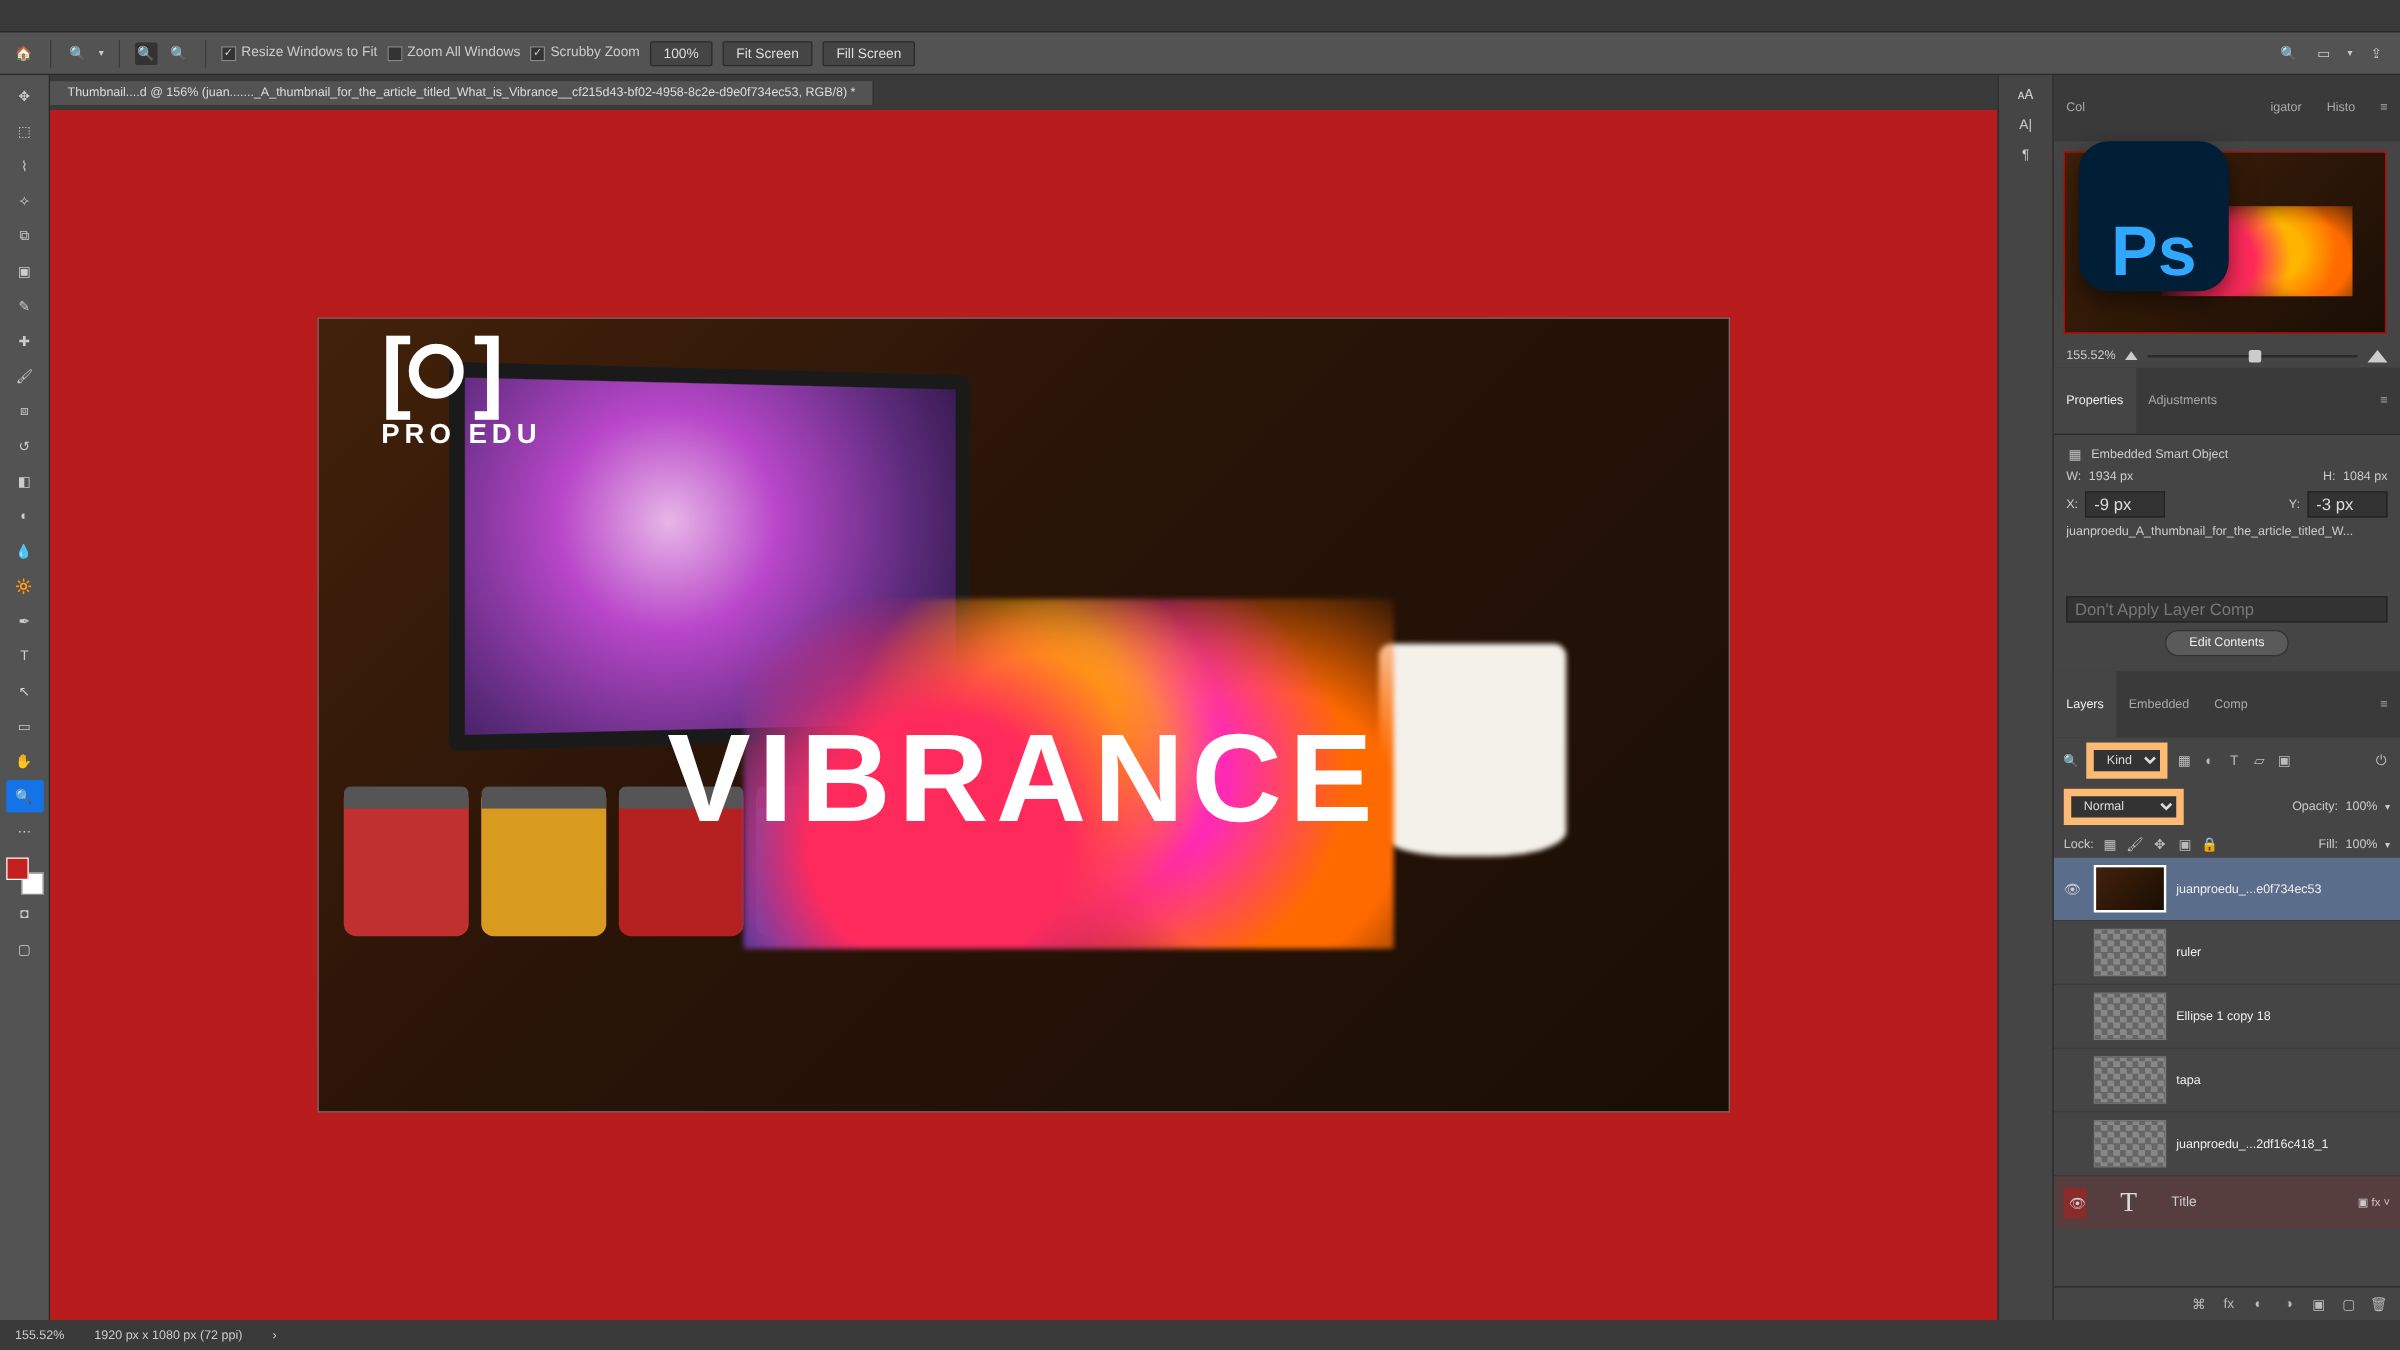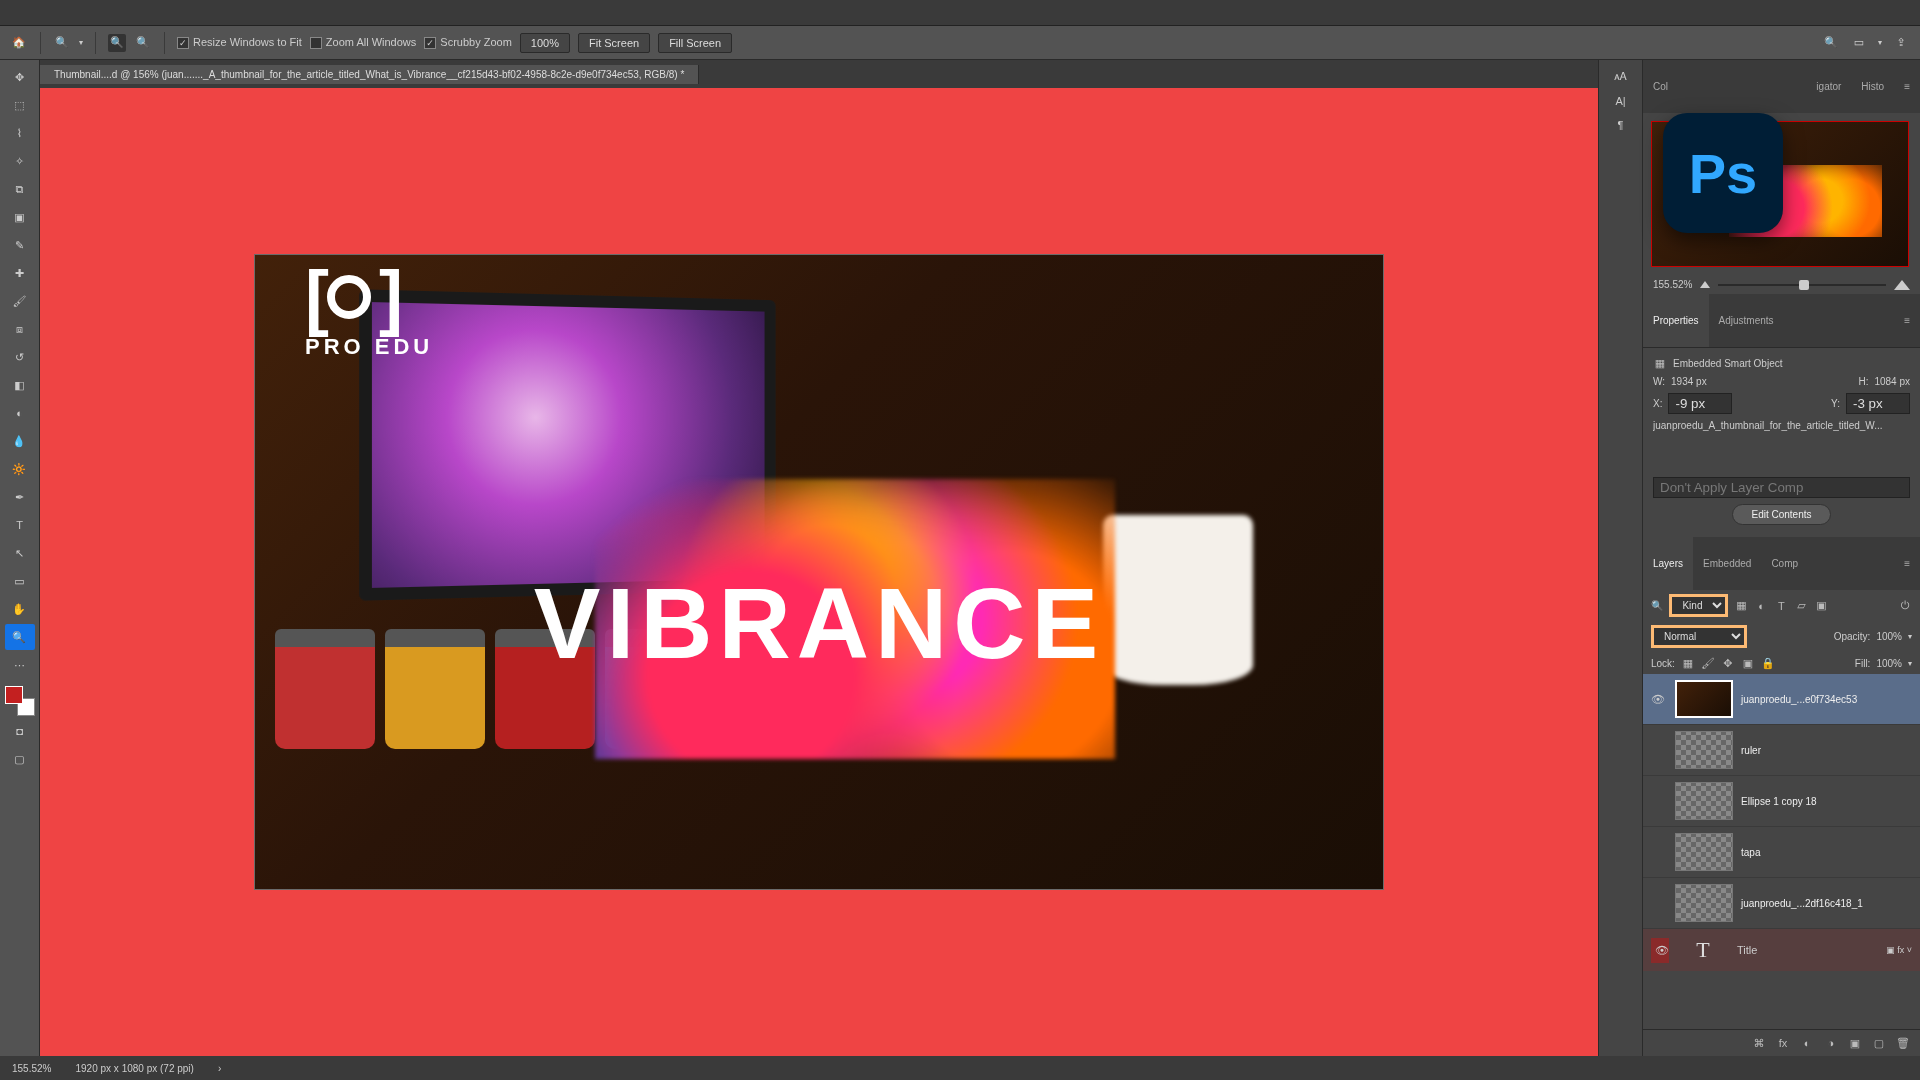--- a/index.html
+++ b/index.html
@@ -9,21 +9,21 @@
 .optbar .ico { width:18px; height:18px; display:flex; align-items:center; justify-content:center; }
 .optbar .sep { width:1px; height:22px; background:#3a3a3a; margin:0 4px;}
 .chk { width:12px; height:12px; border:1px solid #888; background:#333; display:inline-block; margin-right:4px; vertical-align:middle;}
 .chk.on::after{content:"✓";color:#ccc;font-size:9px;position:relative;top:-2px;left:1px;}
 .btn { background:#454545; border:1px solid #2a2a2a; border-radius:2px; padding:3px 10px; color:#ddd; font-size:11px;}
 .topright { margin-left:auto; display:flex; gap:10px; align-items:center;}
 .main { display:flex; height:calc(100% - 60px - 24px); }
 .toolbar { width:40px; background:#535353; display:flex; flex-direction:column; align-items:center; padding-top:4px; gap:2px; border-right:1px solid #2a2a2a;}
 .tool { width:30px; height:26px; display:flex; align-items:center; justify-content:center; border-radius:2px;}
 .tool.active { background:#1473e6; }
-.doc { flex:1; background:#ef4444; display:flex; flex-direction:column; }
+.doc { flex:1; background:#b91c1c; display:flex; flex-direction:column; }
 .tabrow { height:28px; background:#3a3a3a; display:flex; align-items:center;}
 .tab { background:#535353; padding:4px 14px; font-size:10px; color:#ddd; border-right:1px solid #2a2a2a;}
 .canvas-area { flex:1; display:flex; align-items:center; justify-content:center; position:relative; }
 .canvas { width:1130px; height:636px; background:linear-gradient(135deg,#42210a 0%,#2a1408 40%,#1a0e05 100%); position:relative; overflow:hidden; border:1px solid #6b6b6b;}
 .monitor { position:absolute; left:110px; top:40px; width:420px; height:300px; background:#0a0a0a; border:12px solid #1a1a1a; border-radius:6px; transform:perspective(800px) rotateY(8deg);}
 .monitor-img{width:100%;height:100%;background:radial-gradient(circle at 40% 40%, #e8b6e8 0%, #b847c9 30%, #5a2a7a 70%, #2a1540 100%);}
 .powder { position:absolute; left:340px; bottom:130px; width:520px; height:280px;
   background:radial-gradient(circle at 30% 70%, #ff2a5c 0 25%, transparent 50%),
              radial-gradient(circle at 45% 40%, #ffb400 0 20%, transparent 45%),
              radial-gradient(circle at 60% 50%, #ff2ab4 0 22%, transparent 50%),
@@ -41,31 +41,31 @@
 .logo .sub{font-size:22px; letter-spacing:4px; margin-top:4px;}
 .panelcol { width:44px; background:#454545; display:flex; flex-direction:column; align-items:center; padding-top:10px; gap:12px; border-left:1px solid #2a2a2a;}
 .rpanel { width:278px; background:#454545; display:flex; flex-direction:column; border-left:1px solid #2a2a2a;}
 .ptabs { display:flex; background:#3a3a3a; font-size:10px;}
 .ptab { padding:21px 10px; color:#aaa;}
 .ptab.active{color:#eee; background:#454545;}
 .preview { padding:8px; position:relative;}
 .preview-img{width:258px;height:146px;border:1px solid #c00; background:linear-gradient(135deg,#42210a,#1a0e05); position:relative; overflow:hidden;}
 .preview-img .mini-powder{position:absolute;left:30%;bottom:20%;width:60%;height:50%;
   background:radial-gradient(circle at 30% 60%,#ff2a5c 0 25%,transparent 50%),radial-gradient(circle at 60% 50%,#ffb400 0 22%,transparent 50%),radial-gradient(circle at 80% 60%,#ff6a00 0 22%,transparent 48%);}
-.ps-badge{position:absolute;top:0;left:20px;width:120px;height:120px;border-radius:24px;background:#001e36;display:flex;align-items:center;justify-content:center;box-shadow:0 8px 20px rgba(0,0,0,.5);}
+.ps-badge{position:absolute;top:0;left:20px;width:120px;height:120px;border-radius:24px;background:#001e36;display:flex;align-items:flex-end;justify-content:center;box-shadow:0 8px 20px rgba(0,0,0,.5);}
 .ps-badge span{color:#31a8ff;font-size:56px;font-weight:700;}
 .zoomrow { display:flex; align-items:center; padding:4px 10px; gap:8px; font-size:10px;}
 .slider { flex:1; height:2px; background:#2a2a2a; position:relative;}
 .slider::after{content:"";position:absolute;left:48%;top:-4px;width:10px;height:10px;background:#ccc;border-radius:2px;}
 .section { border-top:1px solid #2a2a2a; padding:8px 10px;}
 .row { display:flex; align-items:center; gap:6px; margin-bottom:6px; font-size:10px;}
 .field { background:#333; border:1px solid #222; padding:2px 6px; color:#ddd; width:64px;}
 .editbtn { background:#5a5a5a; border:1px solid #333; border-radius:12px; padding:4px 18px; margin:4px auto; display:block; font-size:10px; color:#eee;}
 .layerhead { display:flex; align-items:center; gap:6px; padding:4px 8px; font-size:10px;}
-.layerhead select{background:#333;border:3px solid #fdba74;color:#ddd;font-size:10px;padding:2px 6px;}
+.layerhead select{background:#333;border:6px solid #fdba74;color:#ddd;font-size:10px;padding:2px 6px;}
 .layerlist { flex:1; overflow:auto;}
 .layer { display:flex; align-items:center; padding:6px 6px; border-bottom:1px solid #3a3a3a; gap:8px;}
 .layer.sel{background:#5a6d8a;}
 .eye{width:18px;text-align:center;color:#ccc;}
 .thumb{width:58px;height:38px;border:1px solid #777;background:repeating-conic-gradient(#888 0 25%,#666 0 50%) 0/10px 10px;position:relative;}
 .thumb.sel{border:2px solid #fff;}
 .thumb .timg{position:absolute;inset:0;background:linear-gradient(135deg,#42210a,#1a0e05);}
 .layer .name{font-size:10px;color:#eee;}
 .title-layer{display:flex;align-items:center;padding:8px;gap:14px;background:#8a2a2a40;}
 .title-layer .T{width:40px;text-align:center;font-size:22px;color:#ddd;font-family:Georgia,serif;}

